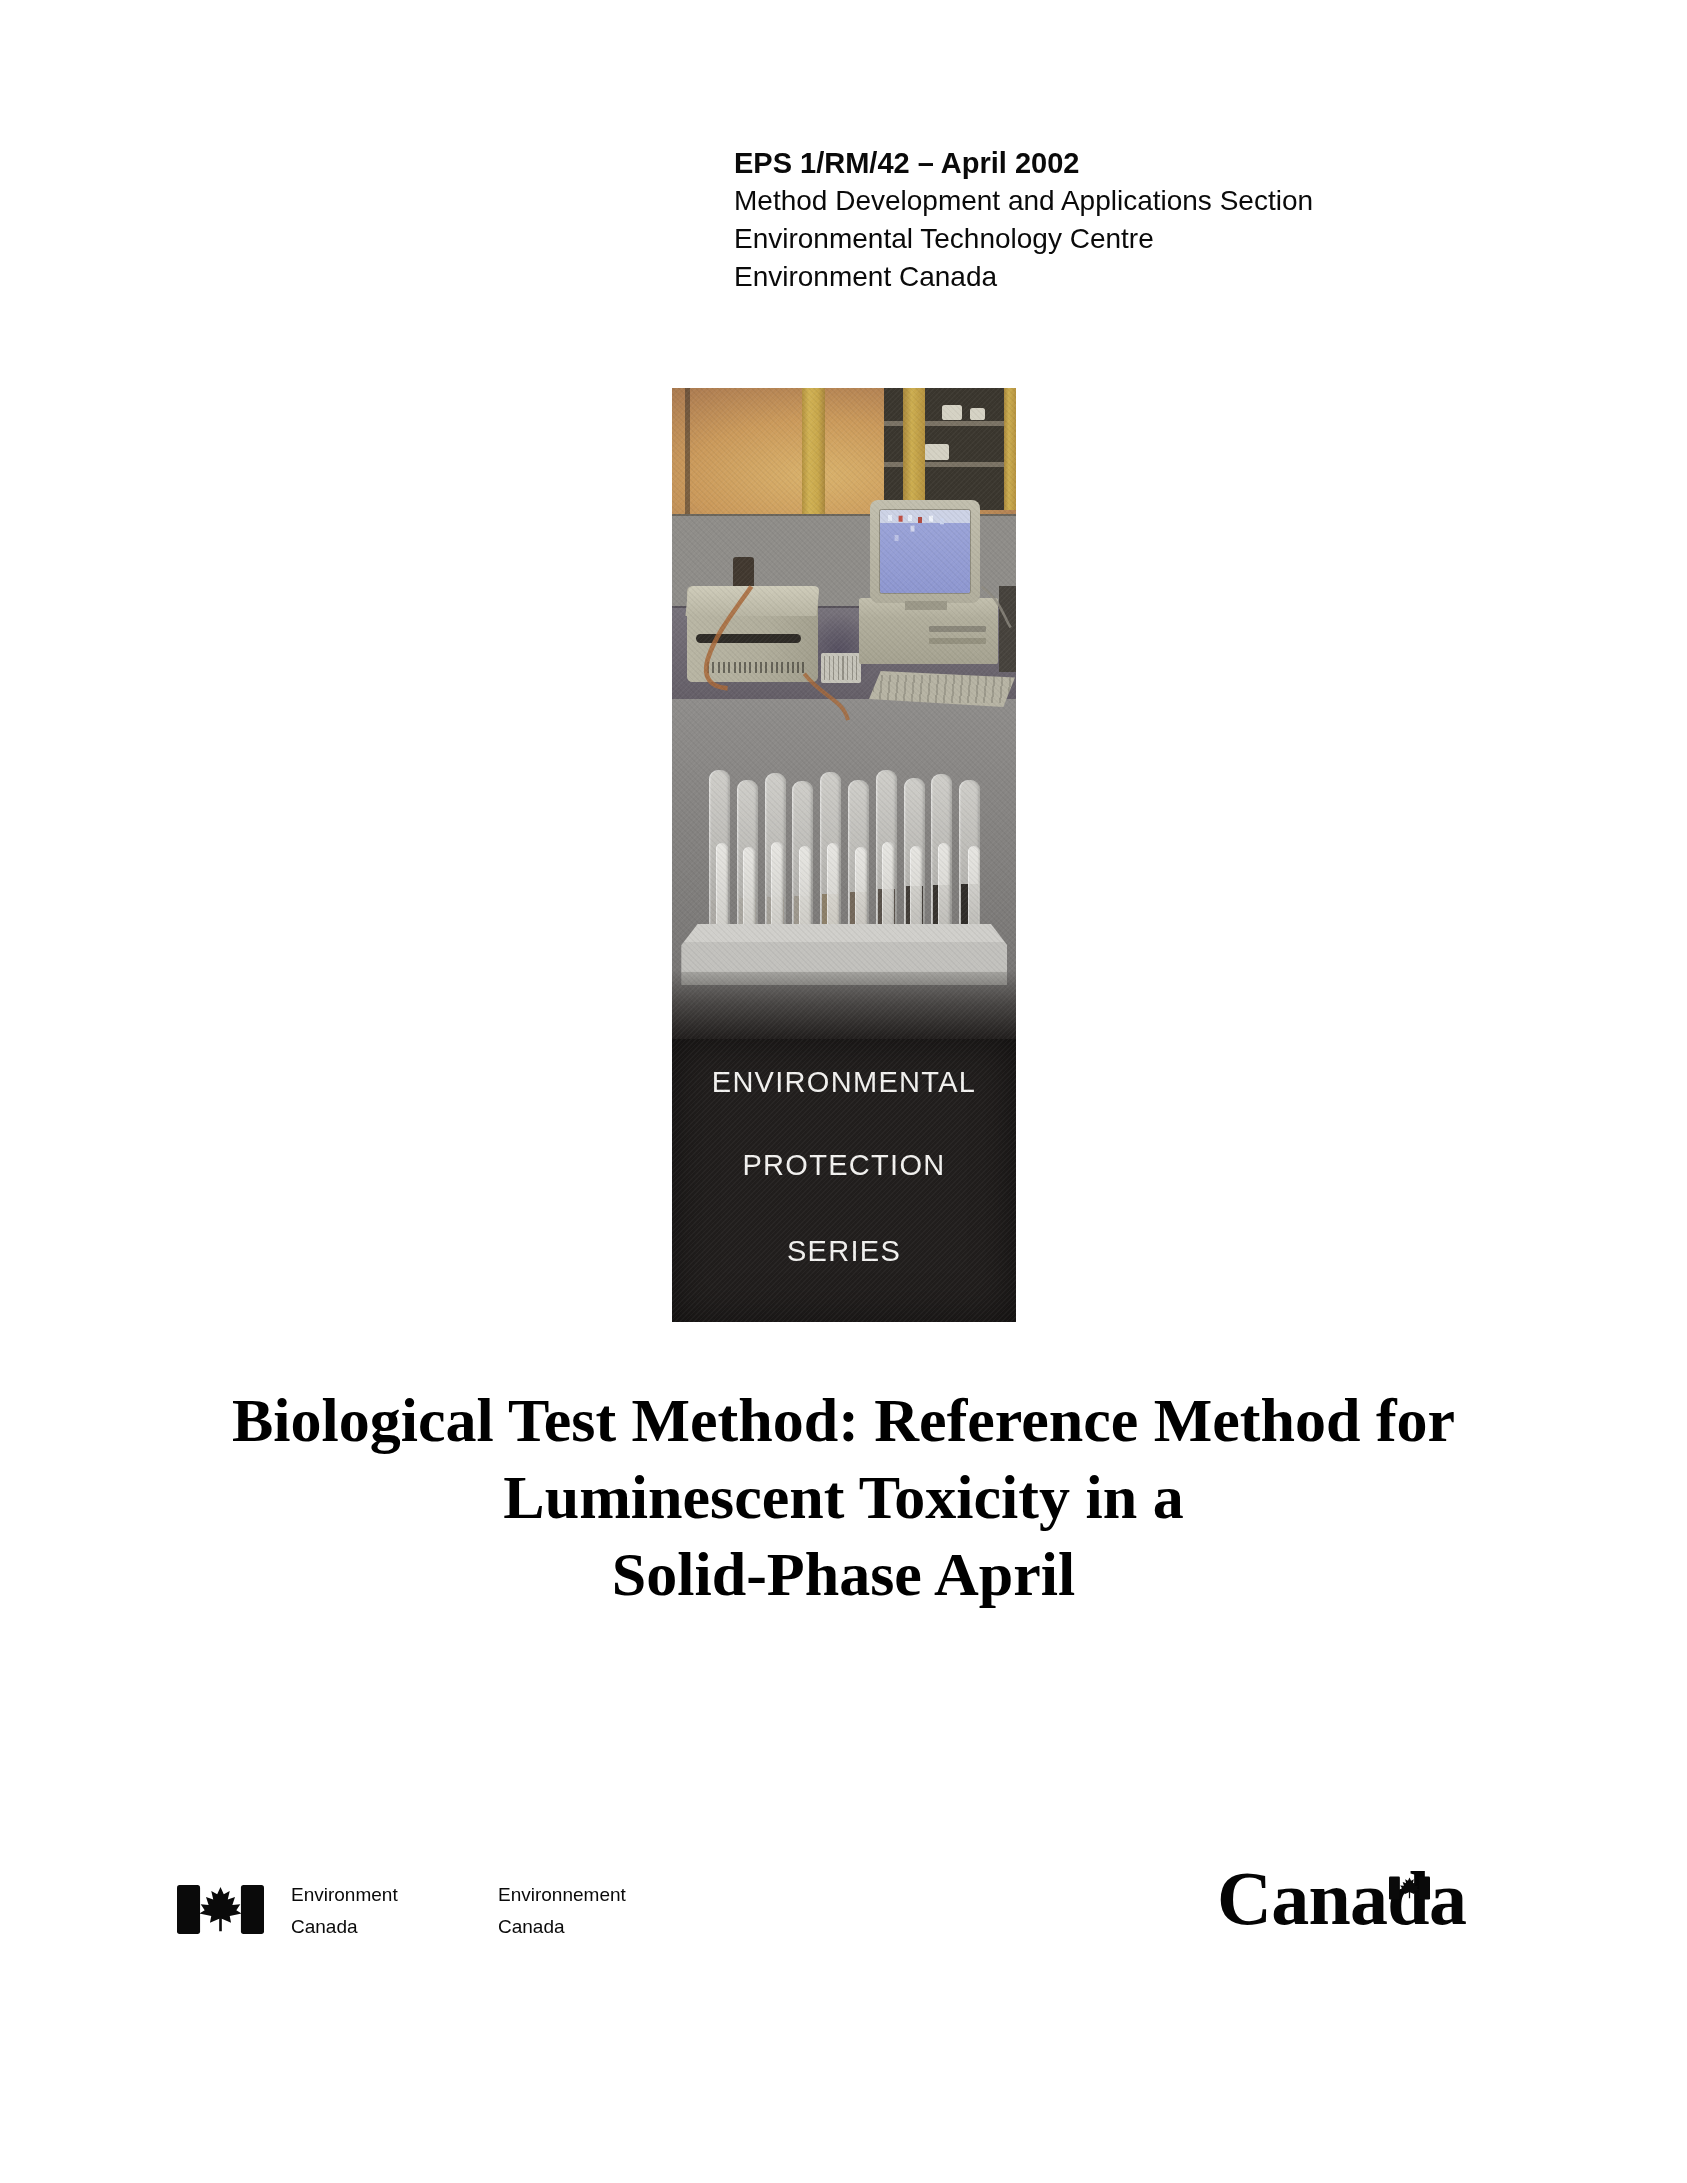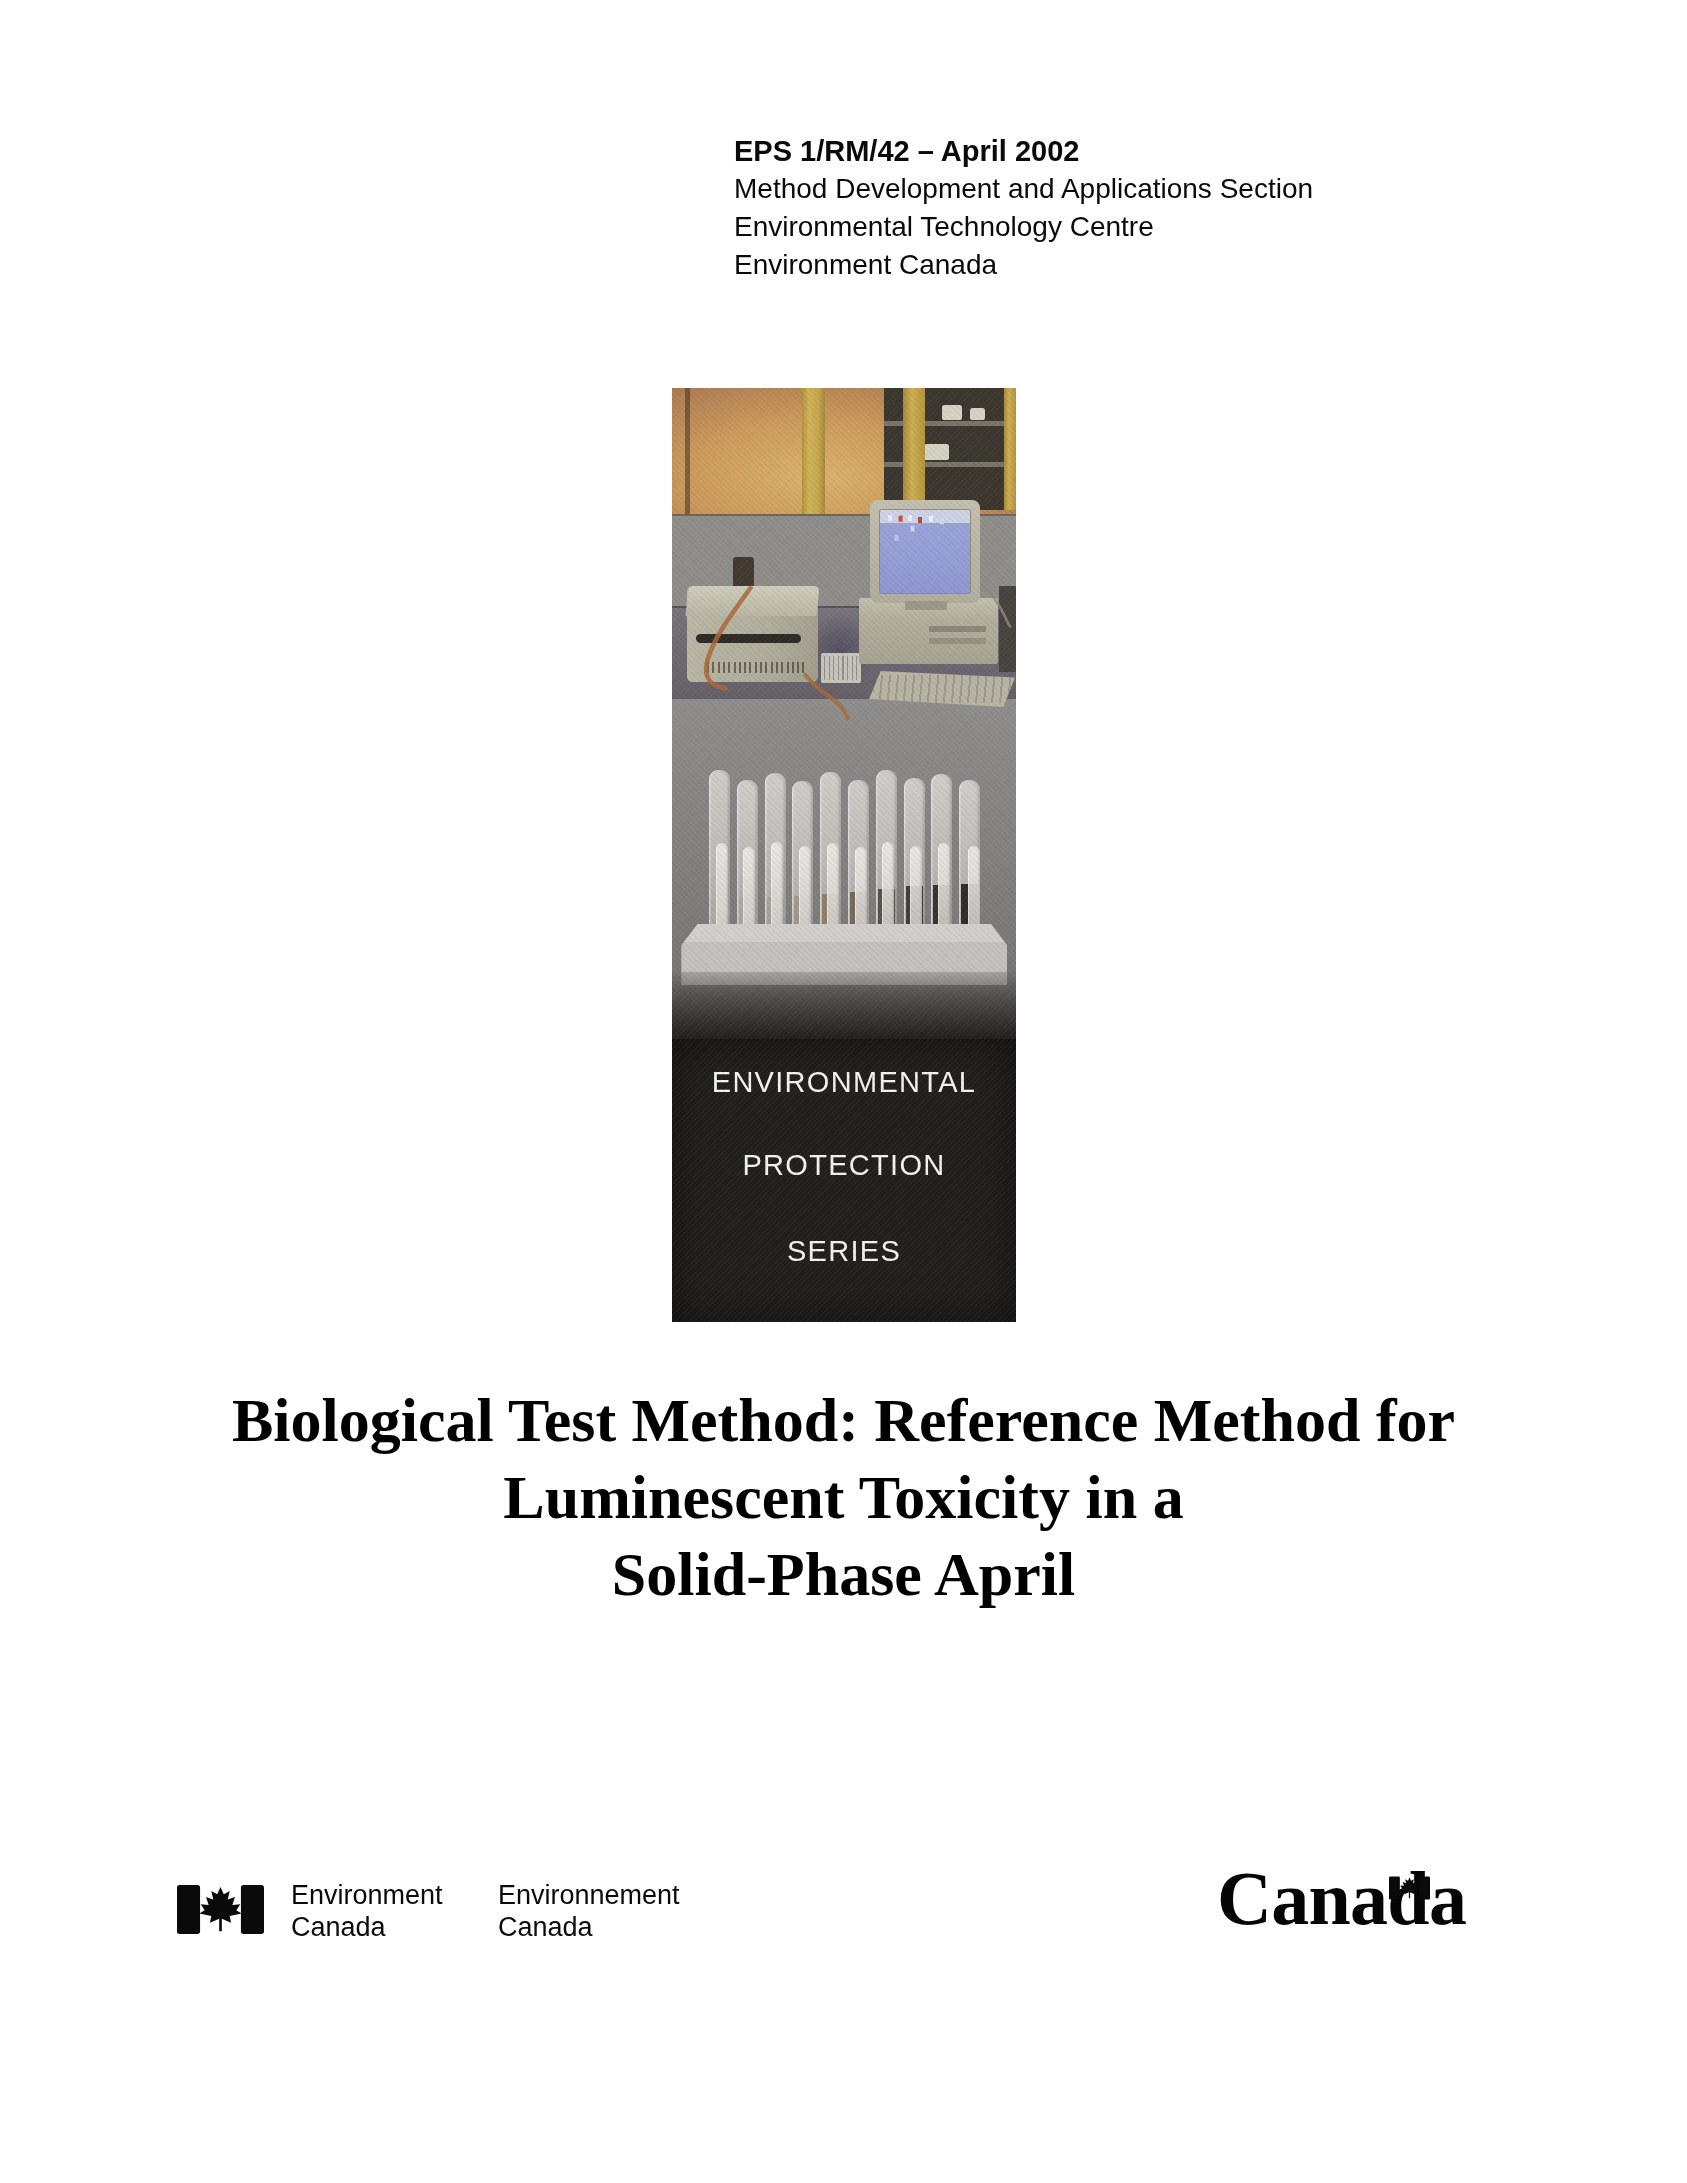--- a/index.html
+++ b/index.html
@@ -1,21 +1,21 @@
 <!DOCTYPE html>
 <html style="font-size:10.6px"><head>
 <meta charset="utf-8">
 <style>
   html,body{margin:0;padding:0;background:#e8e8e8;}
   .page{
     position:relative;width:1687px;height:2183px;background:#ffffff;
     overflow:hidden;font-family:"Liberation Sans",sans-serif;color:#000;
   }
   
-  .hdr{position:absolute;left:734px;top:132px;line-height:38px;font-size:28px;color:#0a0a0a;white-space:nowrap;}
+  .hdr{position:absolute;left:734px;top:144px;line-height:38px;font-size:28px;color:#0a0a0a;white-space:nowrap;}
   .hdr .b{font-weight:bold;font-size:29px;}
   
   .photo{position:absolute;left:672px;top:388px;width:344px;height:934px;}
   .scene{position:absolute;left:0;top:0;width:344px;height:651px;overflow:hidden;background:#817f7d;}
   .wall{position:absolute;left:0;top:0;width:344px;height:126px;
     background:radial-gradient(ellipse at 42% 70%, #d9b26c 0%, #cb9a5b 45%, #b07f52 80%, #9c7048 100%);}
   .wall-darkline{position:absolute;left:13.2px;top:0;width:4.6px;height:126px;background:rgba(58,50,42,.55);}
   .wall-pillar{position:absolute;left:130px;top:0;width:22.5px;height:126px;
     background:linear-gradient(90deg,#b3923f,#d1b254 30%,#c8a74b 70%,#a8863c);}
   .cabinet{position:absolute;left:212px;top:0;width:132px;height:122px;background:#3a362e;}
@@ -117,21 +117,21 @@
   .band{position:absolute;left:0;top:651px;width:344px;height:283px;background:#211e1d;
     box-shadow:inset 0 0 40px rgba(0,0,0,.5);}
   .band .bline{position:absolute;left:0;width:344px;text-align:center;color:#f3f2f0;
     font-size:29px;line-height:29px;letter-spacing:1.3px;}
   .band .l1{top:29px;} .band .l2{top:112px;} .band .l3{top:198px;}
   
   .title{position:absolute;left:0;right:0;top:1366px;text-align:center;
     font-family:"Liberation Serif",serif;font-weight:bold;font-size:62px;line-height:77px;color:#000;}
   
   .fip-flag{position:absolute;left:177px;top:1885px;}
-  .fip-col{position:absolute;top:1879px;font-size:27px;line-height:32px;color:#0a0a0a;white-space:nowrap;}
+  .fip-col{position:absolute;top:1879px;font-size:19px;line-height:32px;color:#0a0a0a;white-space:nowrap;}
   .fip-en{left:291px;} .fip-fr{left:498px;}
   .wordmark{position:absolute;left:1217px;top:1860px;font-family:"Liberation Serif",serif;
     font-size:76px;line-height:76px;font-weight:600;letter-spacing:-0.7px;color:#050505;}
   .wm-flag{position:absolute;left:1389px;top:1876px;}
 </style>
 </head>
 <body>
 
 <div class="page">
 

